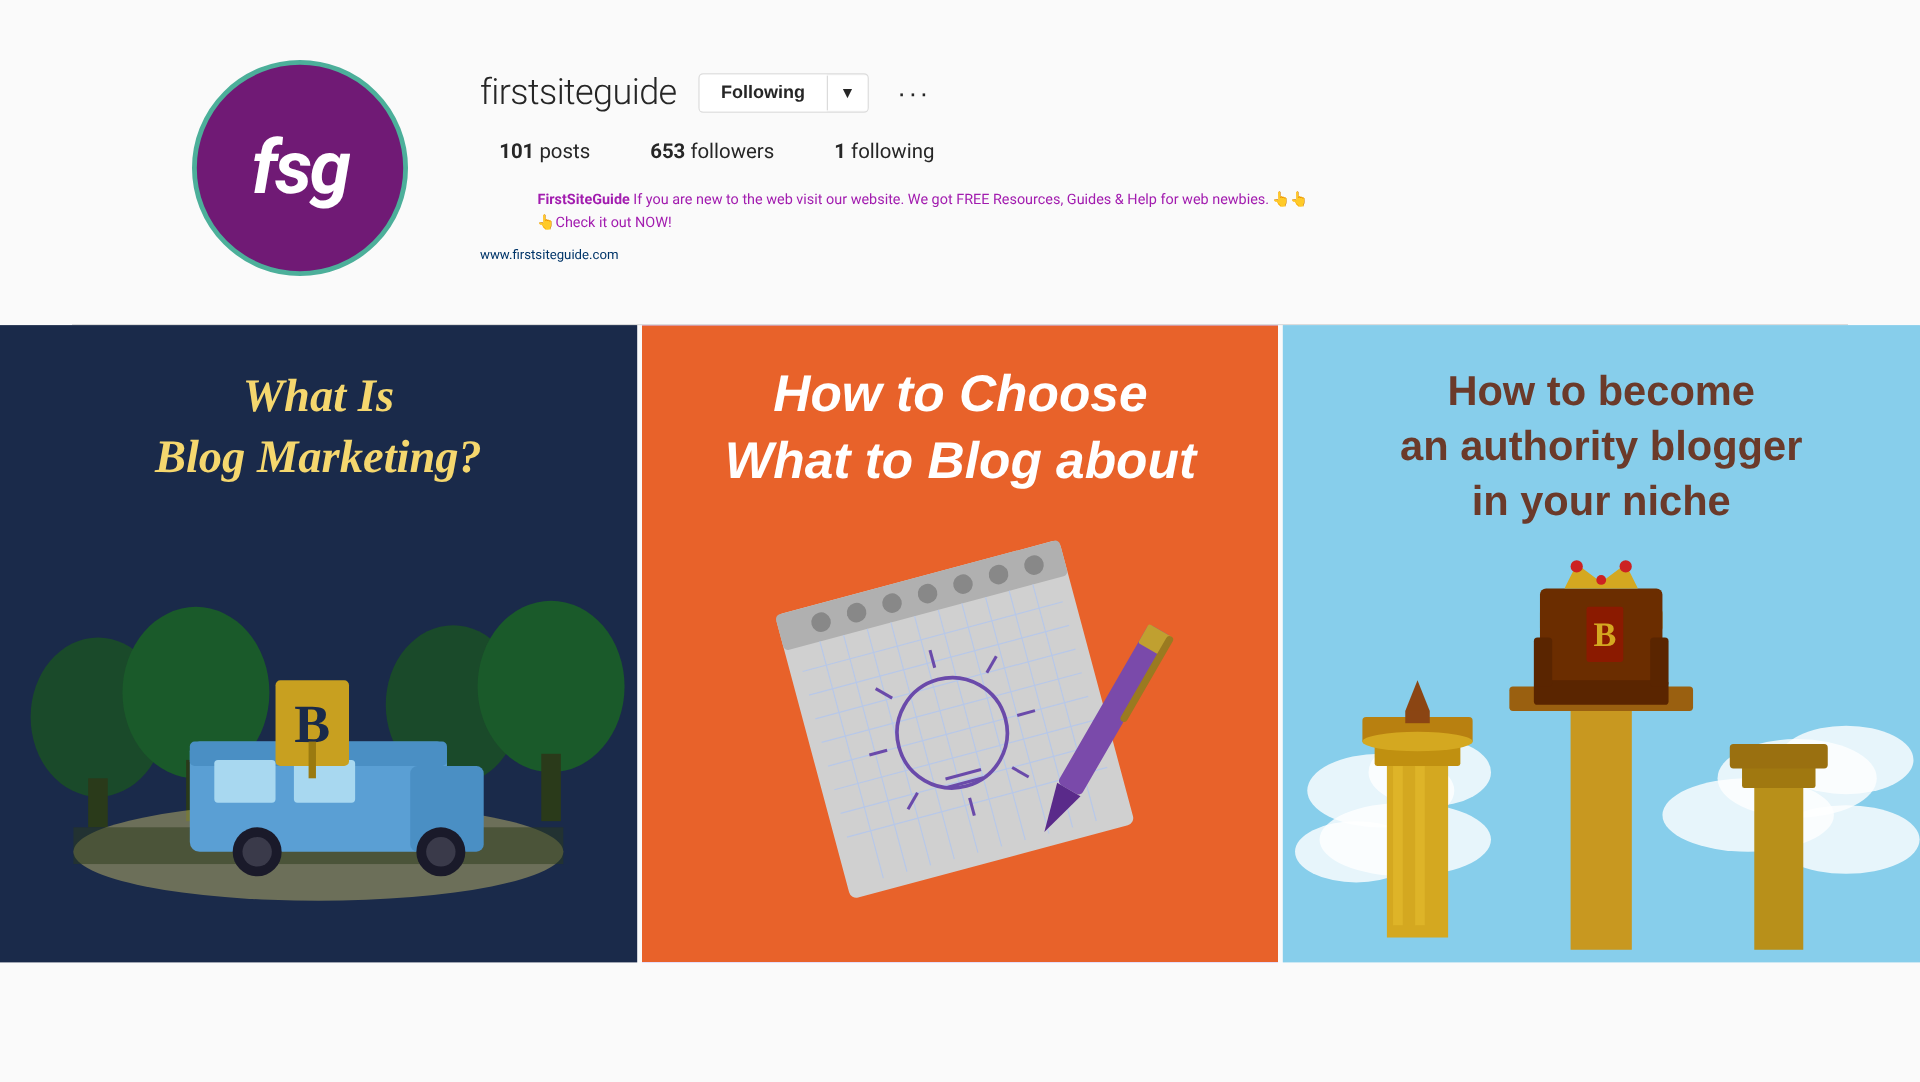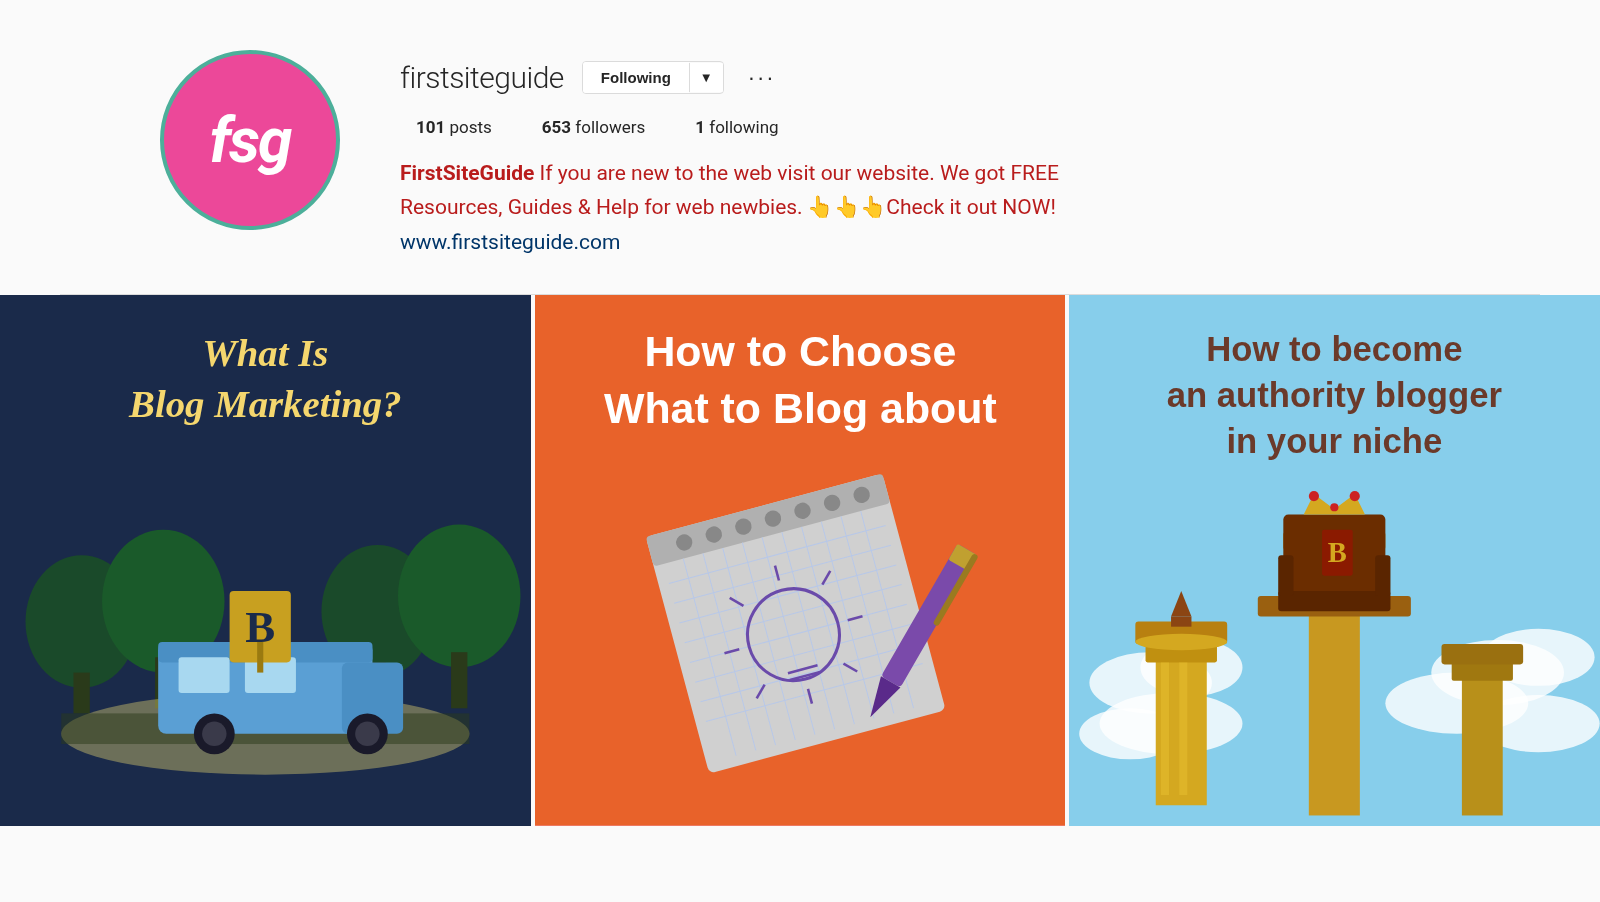--- a/index.html
+++ b/index.html
@@ -19,21 +19,21 @@
       max-width: 1400px;
       margin: 0 auto;
     }
 
     .avatar-container {
       flex-shrink: 0;
       width: 180px;
       height: 180px;
       border-radius: 50%;
       border: 4px solid #4CAF9A;
-      background: #ec4899;
+      background: #701a75;
       display: flex;
       align-items: center;
       justify-content: center;
       position: relative;
     }
 
     .avatar-text {
       color: white;
       font-size: 62px;
       font-weight: 700;
@@ -118,33 +118,34 @@
 
     .stat-label {
       font-weight: 400;
     }
 
     .bio-section {
       max-width: 700px;
     }
 
     .bio-text {
-      font-size: 21px;
-      color: #b91c1c;
+      font-size: 12px;
+      color: #a21caf;
       line-height: 1.6;
       margin-bottom: 6px;
+      margin-left: 48px;
     }
 
     .bio-name {
       font-weight: 700;
     }
 
     .bio-link {
       color: #003569;
-      font-size: 21px;
+      font-size: 11px;
       text-decoration: none;
       font-weight: 400;
     }
 
     .grid-section {
       display: grid;
       grid-template-columns: repeat(3, 1fr);
       gap: 4px;
       padding: 0;
       max-width: 1600px;
@@ -155,21 +156,22 @@
       overflow: hidden;
       position: relative;
       cursor: pointer;
     }
 
     .grid-item-1 {
       background: #1a2a4a;
     }
 
     .grid-item-2 {
-      background: #f9a8d4;
+      background: #c4b5fd;
+      font-style: italic;
     }
 
     .grid-item-3 {
       background: #87ceeb;
     }
 
     
     .post-svg {
       width: 100%;
       height: 100%;

